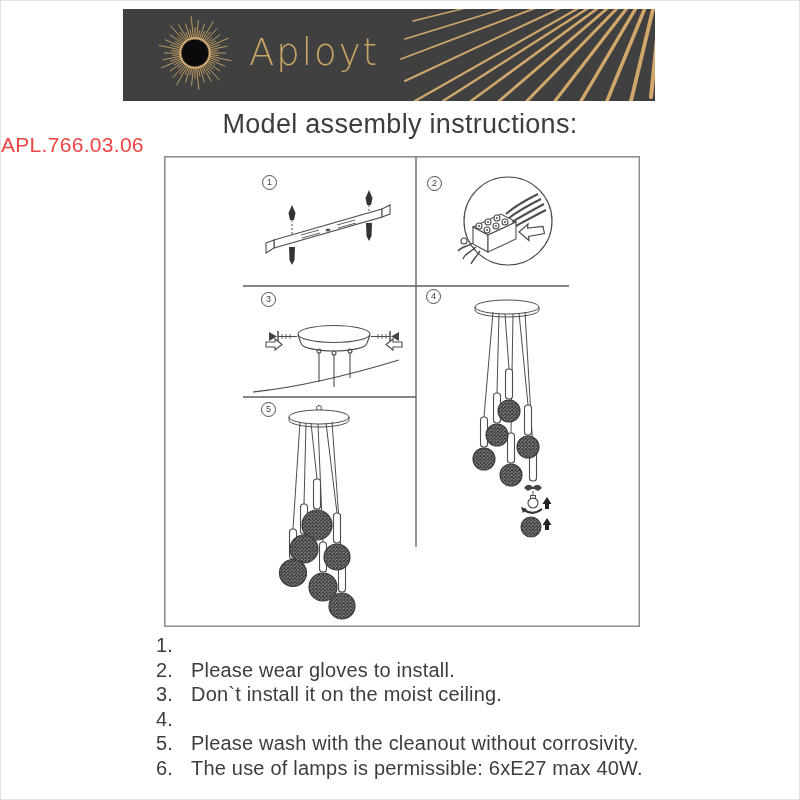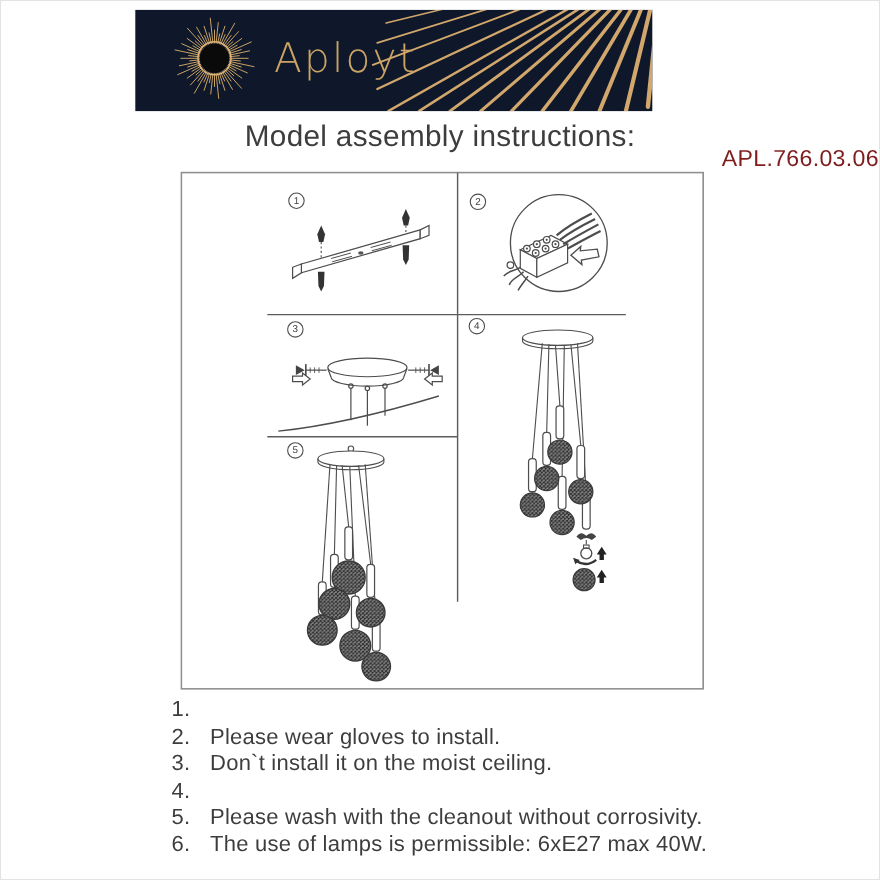--- a/index.html
+++ b/index.html
@@ -1,30 +1,30 @@
 <!DOCTYPE html>
 <html><head>
 <meta charset="utf-8">
 <style>
   html,body{margin:0;padding:0;}
   body{width:800px;height:800px;background:#ffffff;font-family:"Liberation Sans",sans-serif;position:relative;overflow:hidden;}
   .sheet{position:absolute;inset:0;border:1px solid #e3e3e3;background:#fff;}
 
   
-  .banner{position:absolute;left:122px;top:8px;width:470px;height:92px;background:#0f172a;overflow:hidden;}
+  .banner{position:absolute;left:122px;top:8px;width:532px;height:92px;background:#404040;overflow:hidden;}
   .logo-svg{position:absolute;left:24px;top:-4px;width:96px;height:96px;}
   .brand{position:absolute;left:126px;top:22px;font-size:37px;font-weight:300;color:#c9a464;
          letter-spacing:2px;font-family:"DejaVu Sans",sans-serif;}
   .rays-svg{position:absolute;right:0;top:0;width:300px;height:92px;}
 
   
   .title{position:absolute;top:108px;left:0;width:100%;text-align:center;font-size:27px;
          color:#3d3d3d;letter-spacing:.3px;}
-  .model{position:absolute;top:132px;left:0;width:100%;text-align:right;font-size:21px;
-         color:#7f1d1d;letter-spacing:.3px;}
+  .model{position:absolute;top:132px;left:0;width:100%;text-align:left;font-size:21px;
+         color:#ef4444;letter-spacing:.3px;}
 
   
   .diagram{position:absolute;left:163px;top:155px;width:476px;height:471px;}
   .diagram svg{position:absolute;left:0;top:0;}
   .step-badge{position:absolute;width:13px;height:13px;border:1.2px solid #4d4d4d;border-radius:50%;
               color:#3d3d3d;font-size:9px;line-height:13px;text-align:center;background:#fff;z-index:2;}
 
   
   .instructions{position:absolute;left:155px;top:632px;color:#3d3d3d;font-size:20px;letter-spacing:.2px;}
   .row{display:flex;line-height:24.6px;white-space:nowrap;}

